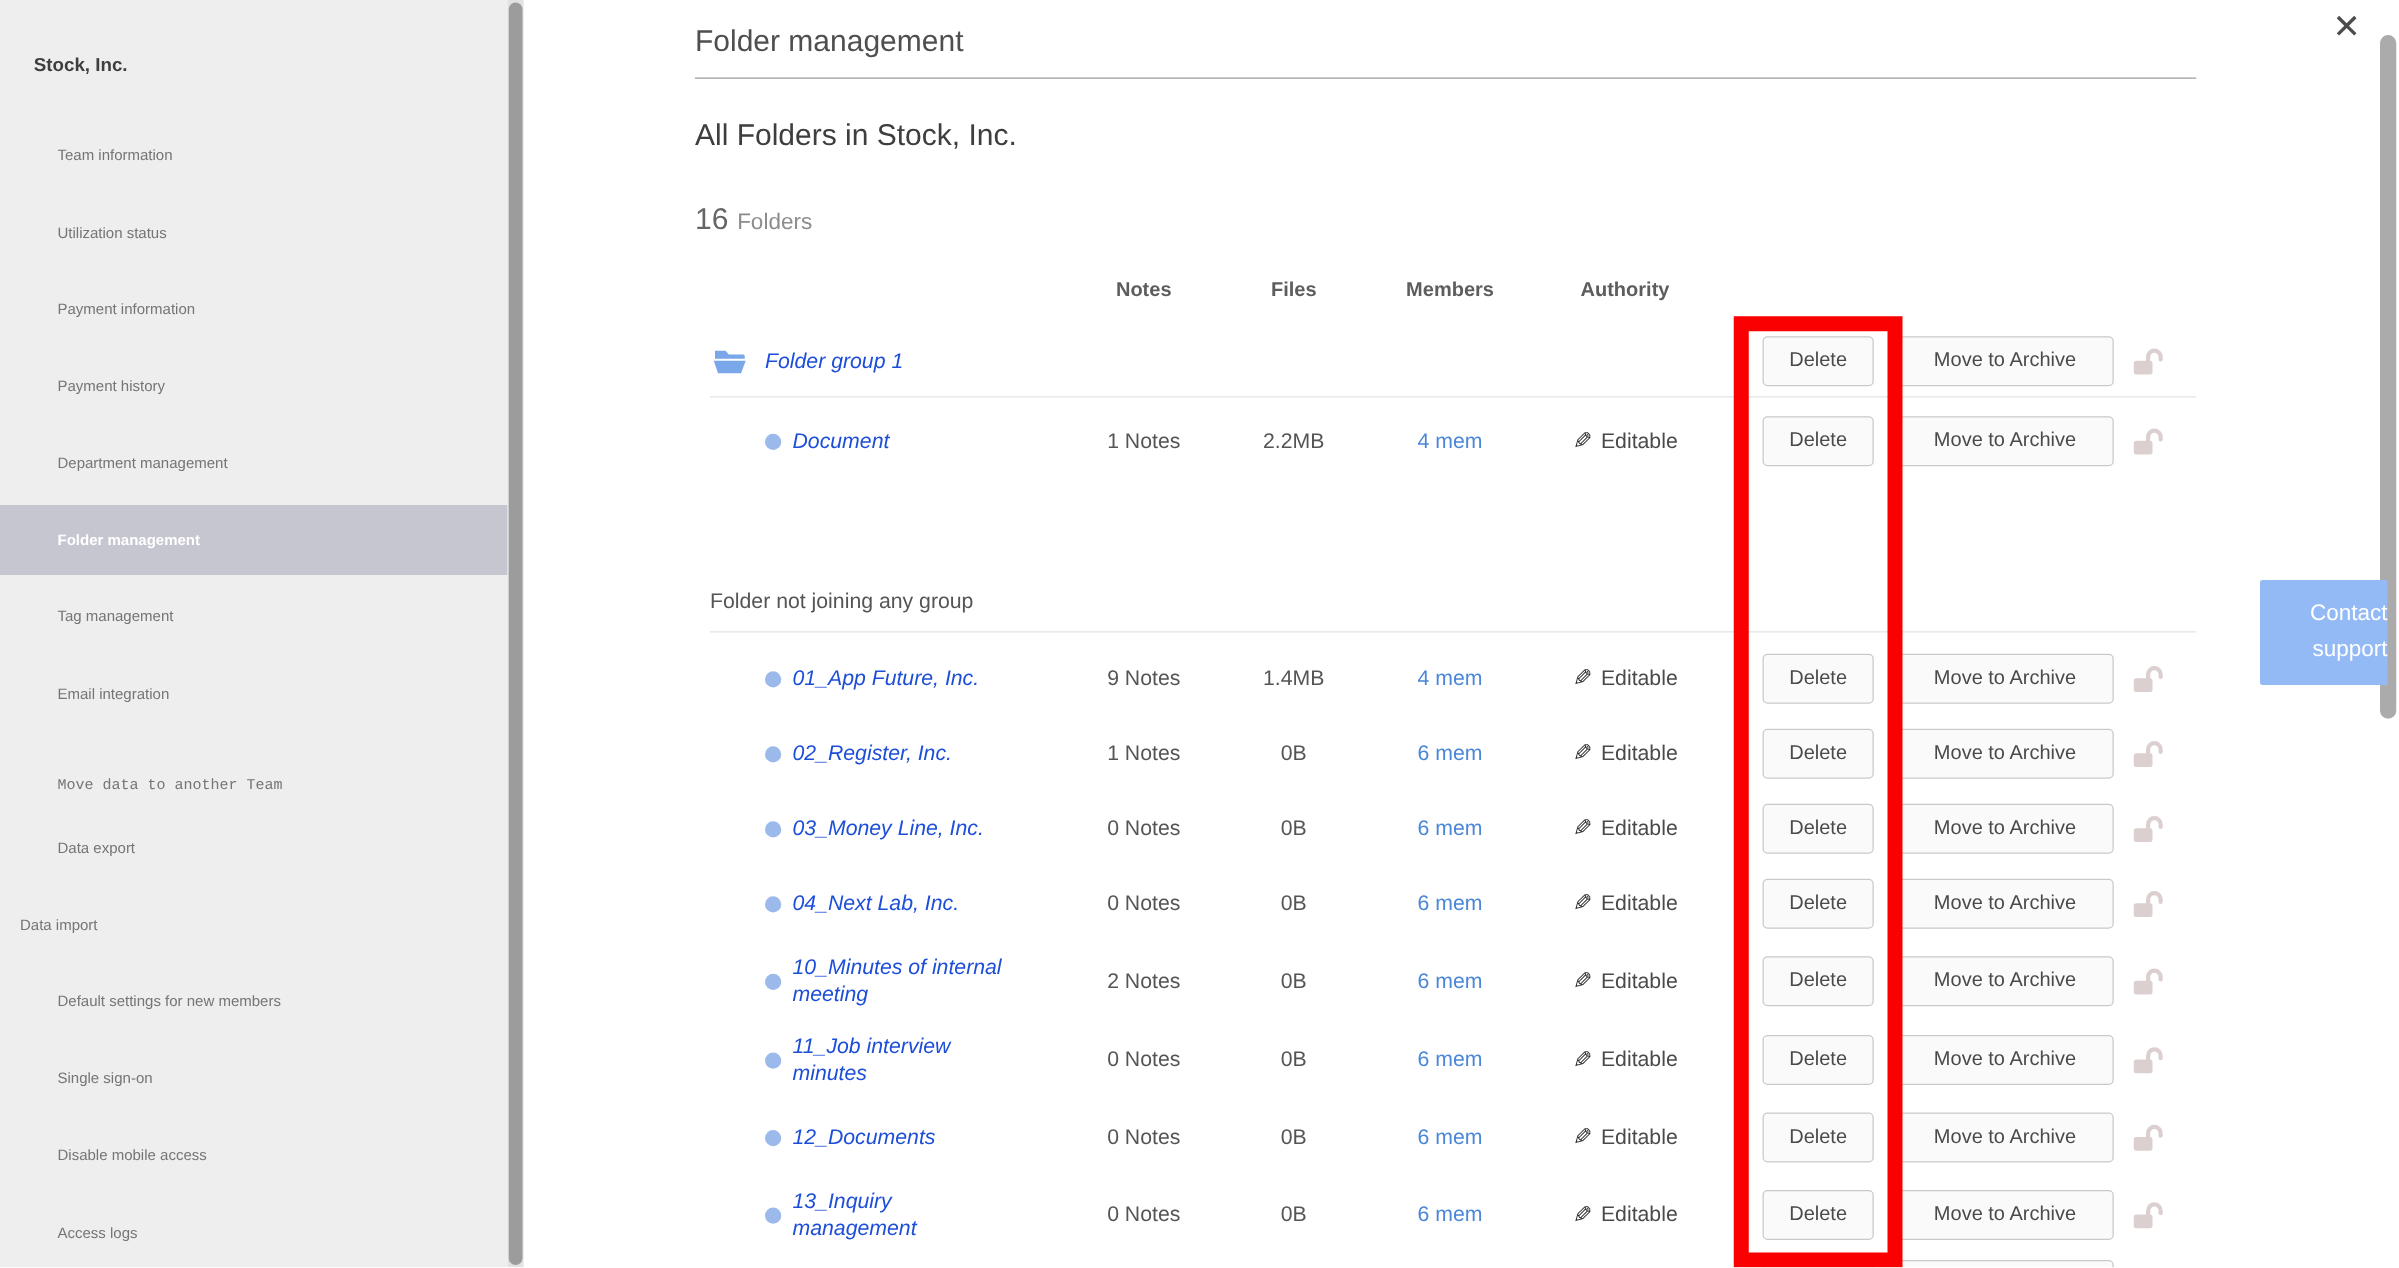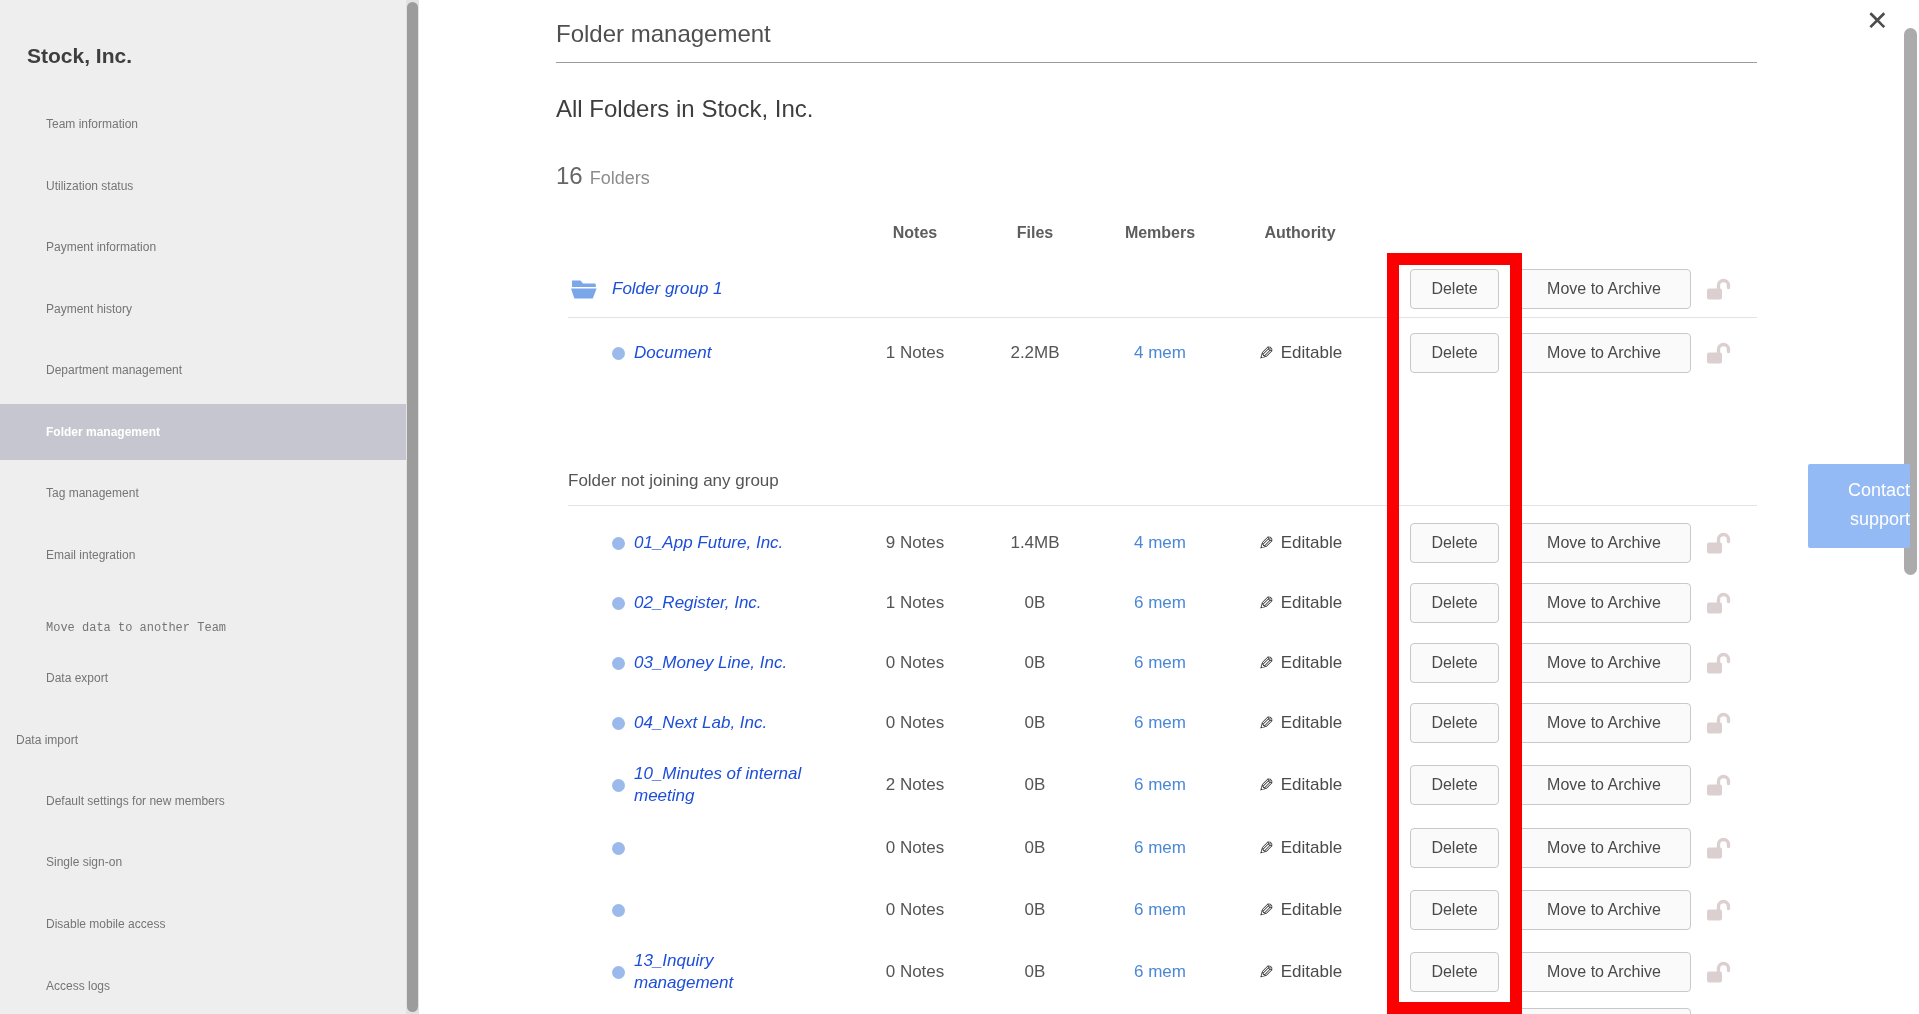--- a/index.html
+++ b/index.html
@@ -2,21 +2,21 @@
 <html><head>
 <meta charset="utf-8">
 <style>
   * { margin:0; padding:0; box-sizing:border-box; }
   html,body { width:1919px; height:1014px; overflow:hidden; background:#fff;
               font-family:"Liberation Sans", sans-serif; }
   #screen { position:relative; width:1919px; height:1014px; background:#fff; overflow:hidden; }
 
   
   .sidebar { position:absolute; left:0; top:0; width:406px; height:1014px; background:#eeeeee; }
-  .team-name { position:absolute; left:27px; top:44px; font-size:21px; font-weight:bold; color:#3e3e3e; }
+  .team-name { position:absolute; left:27px; top:44px; font-size:15px; font-weight:bold; color:#3e3e3e; }
   .side-item { position:absolute; left:0; width:406px; height:56px; line-height:56px;
                padding-left:46px; font-size:12px; color:#757575; cursor:default; white-space:nowrap; }
   .side-item.active { background:#c5c6d0; color:#ffffff; font-weight:bold; }
   .side-scroll-track { position:absolute; left:406px; top:0; width:13px; height:1014px; background:#e2e2e2; }
   .side-scroll-thumb { position:absolute; left:407px; top:2px; width:11px; height:1010px; background:#9c9c9c; border-radius:6px; }
 
   
   .content { position:absolute; left:419px; top:0; width:1500px; height:1014px; background:#fff; }
   .modal-title { position:absolute; left:137px; top:20px; font-size:24px; color:#4f4f4f; }
   .title-rule { position:absolute; left:137px; top:62px; width:1201px; height:1px; background:#9c9c9c; }
@@ -229,36 +229,38 @@
             </div>
             <div class="btn btn-del">Delete</div>
             <div class="btn btn-mov">Move to Archive</div>
             <span class="lock"><svg width="27" height="24" viewBox="0 0 27 24">
                 <rect x="1" y="11.5" width="15" height="11" rx="2" fill="#dccfcf"></rect>
                 <path d="M12.5 12 v-3.5 a5 5 0 0 1 10 0 v2" fill="none" stroke="#dccfcf" stroke-width="3.4" stroke-linecap="round"></path>
               </svg></span>
           </div>
           <div class="trow" style="top: 818px;">
             <span class="dot"></span>
+            <div class="c-name">11_Job interview minutes</div>
             <div class="c-notes">0 Notes</div>
             <div class="c-files">0B</div>
             <div class="c-members"><span>6 mem</span></div>
             <div class="c-auth">
               <span class="pencil">✎</span>
               <span>Editable</span>
             </div>
             <div class="btn btn-del">Delete</div>
             <div class="btn btn-mov">Move to Archive</div>
             <span class="lock"><svg width="27" height="24" viewBox="0 0 27 24">
                 <rect x="1" y="11.5" width="15" height="11" rx="2" fill="#dccfcf"></rect>
                 <path d="M12.5 12 v-3.5 a5 5 0 0 1 10 0 v2" fill="none" stroke="#dccfcf" stroke-width="3.4" stroke-linecap="round"></path>
               </svg></span>
           </div>
           <div class="trow" style="top: 880px;">
             <span class="dot"></span>
+            <div class="c-name">12_Documents</div>
             <div class="c-notes">0 Notes</div>
             <div class="c-files">0B</div>
             <div class="c-members"><span>6 mem</span></div>
             <div class="c-auth">
               <span class="pencil">✎</span>
               <span>Editable</span>
             </div>
             <div class="btn btn-del">Delete</div>
             <div class="btn btn-mov">Move to Archive</div>
             <span class="lock"><svg width="27" height="24" viewBox="0 0 27 24">

